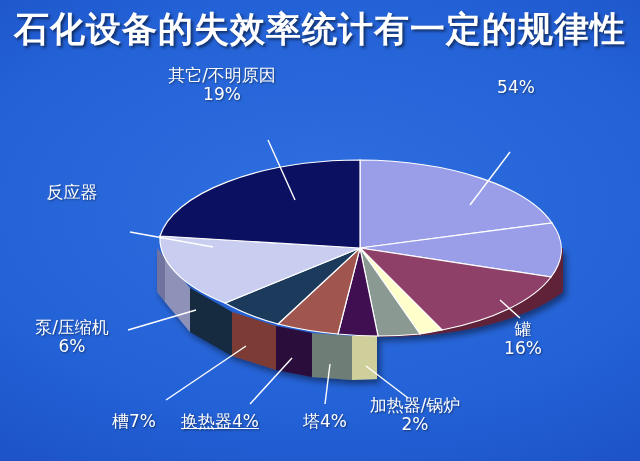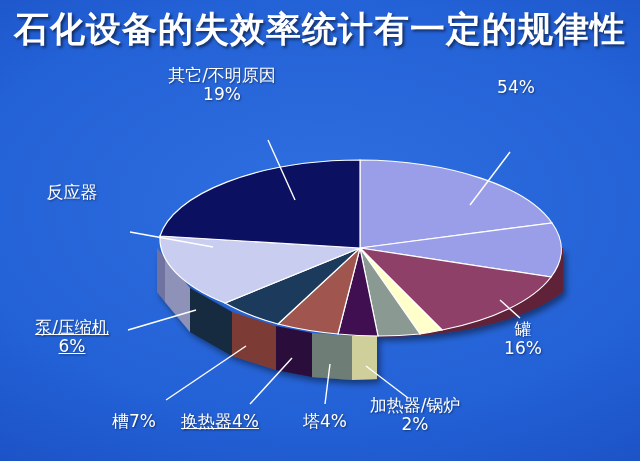--- a/index.html
+++ b/index.html
@@ -118,21 +118,21 @@
 </div>
 
 <div class="lbl" style="left:161px;top:412px;width:118px;text-decoration:underline;">
   <b>换热器4%</b>
 </div>
 
 <div class="lbl" style="left:94px;top:412px;width:80px;text-align:center;">
   <b>槽7%</b>
 </div>
 
-<div class="lbl" style="left:12px;top:318px;width:120px;text-decoration:underline;">
+<div class="lbl" style="left:12px;top:318px;width:120px;">
   <b>泵/压缩机</b>
   <b>6%</b>
 </div>
 
 <div class="lbl" style="left:22px;top:183px;width:100px;">
   <b>反应器</b>
 </div>
 
 <div class="lbl" style="left:122px;top:66px;width:200px;">
   <b>其它/不明原因</b>

